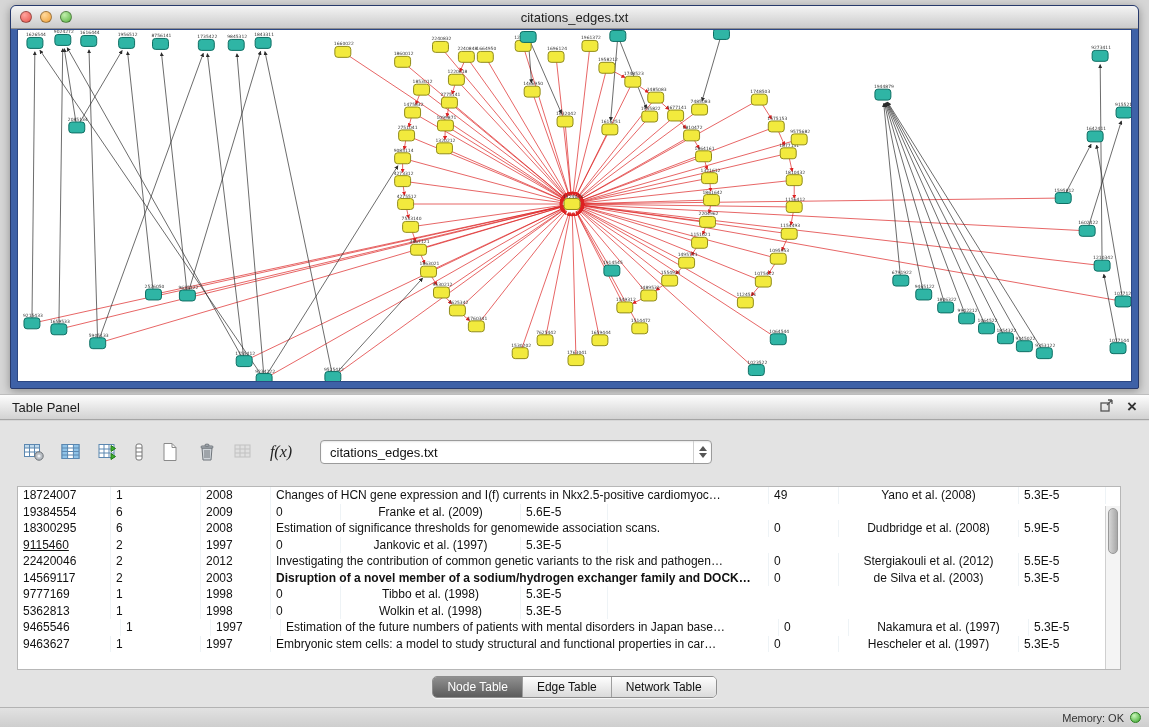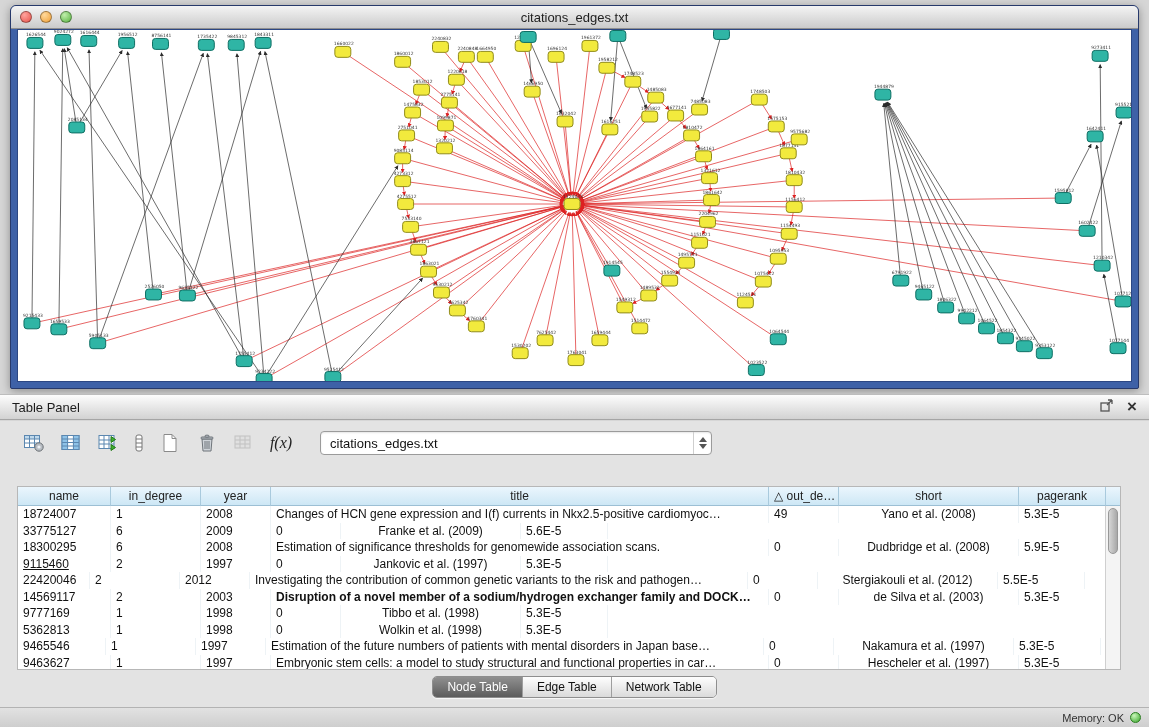--- a/index.html
+++ b/index.html
@@ -18,21 +18,21 @@
   #graph-svg{width:100%;height:100%;display:block}
   #graph-svg text{font-family:"DejaVu Sans",sans-serif}
 
   
   #panel-header{position:absolute;left:0;top:394px;width:1149px;height:26px;background:linear-gradient(#fdfdfd,#d2d2d2);border-top:1px solid #bdbdbd;border-bottom:1px solid #a5a5a5;display:flex;align-items:center;padding:0 12px}
   #panel-title{font-size:13px;color:#1c1c1c}
   .header-actions{margin-left:auto;display:flex;align-items:center;gap:14px}
   #panel-close{font-size:17px;font-weight:bold;color:#333;line-height:12px;cursor:default}
   #panel-body{position:absolute;left:0;top:421px;width:1149px;height:286px;background:#e3e3e3}
 
-  #toolbar{position:absolute;left:20px;top:428px;display:flex;align-items:center;height:30px}
+  #toolbar{position:absolute;left:20px;top:437px;display:flex;align-items:center;height:30px}
   .tool-btn{width:28px;height:28px;display:flex;align-items:center;justify-content:center;margin-right:9px;border-radius:4px}
   .fx{font-family:"Liberation Serif",serif;font-style:italic;font-size:16px;color:#222}
   #table-combo{margin-left:16px;width:392px;height:24px;background:#fff;border:1px solid #9b9b9b;border-radius:4px;display:flex;align-items:center;font-size:13px;color:#111;padding-left:9px;box-shadow:inset 0 1px 2px rgba(0,0,0,.10)}
   .combo-arrows{margin-left:auto;width:18px;height:100%;border-left:1px solid #cfcfcf;display:flex;flex-direction:column;align-items:center;justify-content:center;gap:2px}
   .tri-up{width:0;height:0;border-left:4px solid transparent;border-right:4px solid transparent;border-bottom:5px solid #555}
   .tri-down{width:0;height:0;border-left:4px solid transparent;border-right:4px solid transparent;border-top:5px solid #555}
 
   #data-table{position:absolute;left:17px;top:486px;width:1104px;height:184px;background:#fff;border:1px solid #b7b7b7;overflow:hidden}
   .thead{display:flex;height:19px}
   .th{background:linear-gradient(#ebf6fd,#cde7f5);border-right:1px solid #a9cadd;border-bottom:1px solid #9cbfd4;font-size:12px;color:#222;display:flex;align-items:center;justify-content:center;overflow:hidden;white-space:nowrap;flex:none}
@@ -707,42 +707,32 @@
   <div id="table-combo">
     <span>citations_edges.txt</span>
     <span class="combo-arrows">
       <span class="tri-up"></span>
         <span class="tri-down"></span>
     </span>
   </div>
 </div>
 
 <div id="data-table">
-  <div class="thead" id="thead">
-      <div class="th" style="width: 93px;">name</div>
-      <div class="th" style="width: 90px;">in_degree</div>
-      <div class="th" style="width: 70px;">year</div>
-      <div class="th" style="width: 498px;">title</div>
-      <div class="th left" style="width: 70px;">△ out_de…</div>
-      <div class="th" style="width: 180px;">short</div>
-      <div class="th" style="width: 87px;">pagerank</div>
-      <div class="th" style="width: 15px;"></div>
-    </div>
   <div id="tbody">
       <div class="tr">
         <div class="td" style="width: 93px;">18724007</div>
         <div class="td" style="width: 90px;">1</div>
         <div class="td" style="width: 70px;">2008</div>
         <div class="td" style="width: 498px;">Changes of HCN gene expression and I(f) currents in Nkx2.5-positive cardiomyoc…</div>
         <div class="td" style="width: 70px;">49</div>
         <div class="td center" style="width: 180px;">Yano et al. (2008)</div>
         <div class="td" style="width: 87px;">5.3E-5</div>
       </div>
       <div class="tr">
-        <div class="td" style="width: 93px;">33775127</div>
+        <div class="td" style="width: 93px;">19384554</div>
         <div class="td" style="width: 90px;">6</div>
         <div class="td" style="width: 70px;">2009</div>
         <div class="td" style="width: 70px;">0</div>
         <div class="td center" style="width: 180px;">Franke et al. (2009)</div>
         <div class="td" style="width: 87px;">5.6E-5</div>
       </div>
       <div class="tr">
         <div class="td" style="width: 93px;">18300295</div>
         <div class="td" style="width: 90px;">6</div>
         <div class="td" style="width: 70px;">2008</div>
@@ -753,21 +743,21 @@
       </div>
       <div class="tr">
         <div class="td" style="width: 93px; text-decoration: underline;">9115460</div>
         <div class="td" style="width: 90px;">2</div>
         <div class="td" style="width: 70px;">1997</div>
         <div class="td" style="width: 70px;">0</div>
         <div class="td center" style="width: 180px;">Jankovic et al. (1997)</div>
         <div class="td" style="width: 87px;">5.3E-5</div>
       </div>
       <div class="tr">
-        <div class="td" style="width: 72px;">22420046</div>
+        <div class="td" style="width: 93px;">22420046</div>
         <div class="td" style="width: 90px;">2</div>
         <div class="td" style="width: 70px;">2012</div>
         <div class="td" style="width: 498px;">Investigating the contribution of common genetic variants to the risk and pathogen…</div>
         <div class="td" style="width: 70px;">0</div>
         <div class="td center" style="width: 180px;">Stergiakouli et al. (2012)</div>
         <div class="td" style="width: 87px;">5.5E-5</div>
       </div>
       <div class="tr">
         <div class="td" style="width: 93px;">14569117</div>
         <div class="td" style="width: 90px;">2</div>
@@ -787,21 +777,21 @@
       </div>
       <div class="tr">
         <div class="td" style="width: 93px;">5362813</div>
         <div class="td" style="width: 90px;">1</div>
         <div class="td" style="width: 70px;">1998</div>
         <div class="td" style="width: 70px;">0</div>
         <div class="td center" style="width: 180px;">Wolkin et al. (1998)</div>
         <div class="td" style="width: 87px;">5.3E-5</div>
       </div>
       <div class="tr">
-        <div class="td" style="width: 88px;">9465546</div>
+        <div class="td" style="width: 103px;">9465546</div>
         <div class="td" style="width: 90px;">1</div>
         <div class="td" style="width: 70px;">1997</div>
         <div class="td" style="width: 498px;">Estimation of the future numbers of patients with mental disorders in Japan base…</div>
         <div class="td" style="width: 70px;">0</div>
         <div class="td center" style="width: 180px;">Nakamura et al. (1997)</div>
         <div class="td" style="width: 87px;">5.3E-5</div>
       </div>
       <div class="tr">
         <div class="td" style="width: 93px;">9463627</div>
         <div class="td" style="width: 90px;">1</div>

